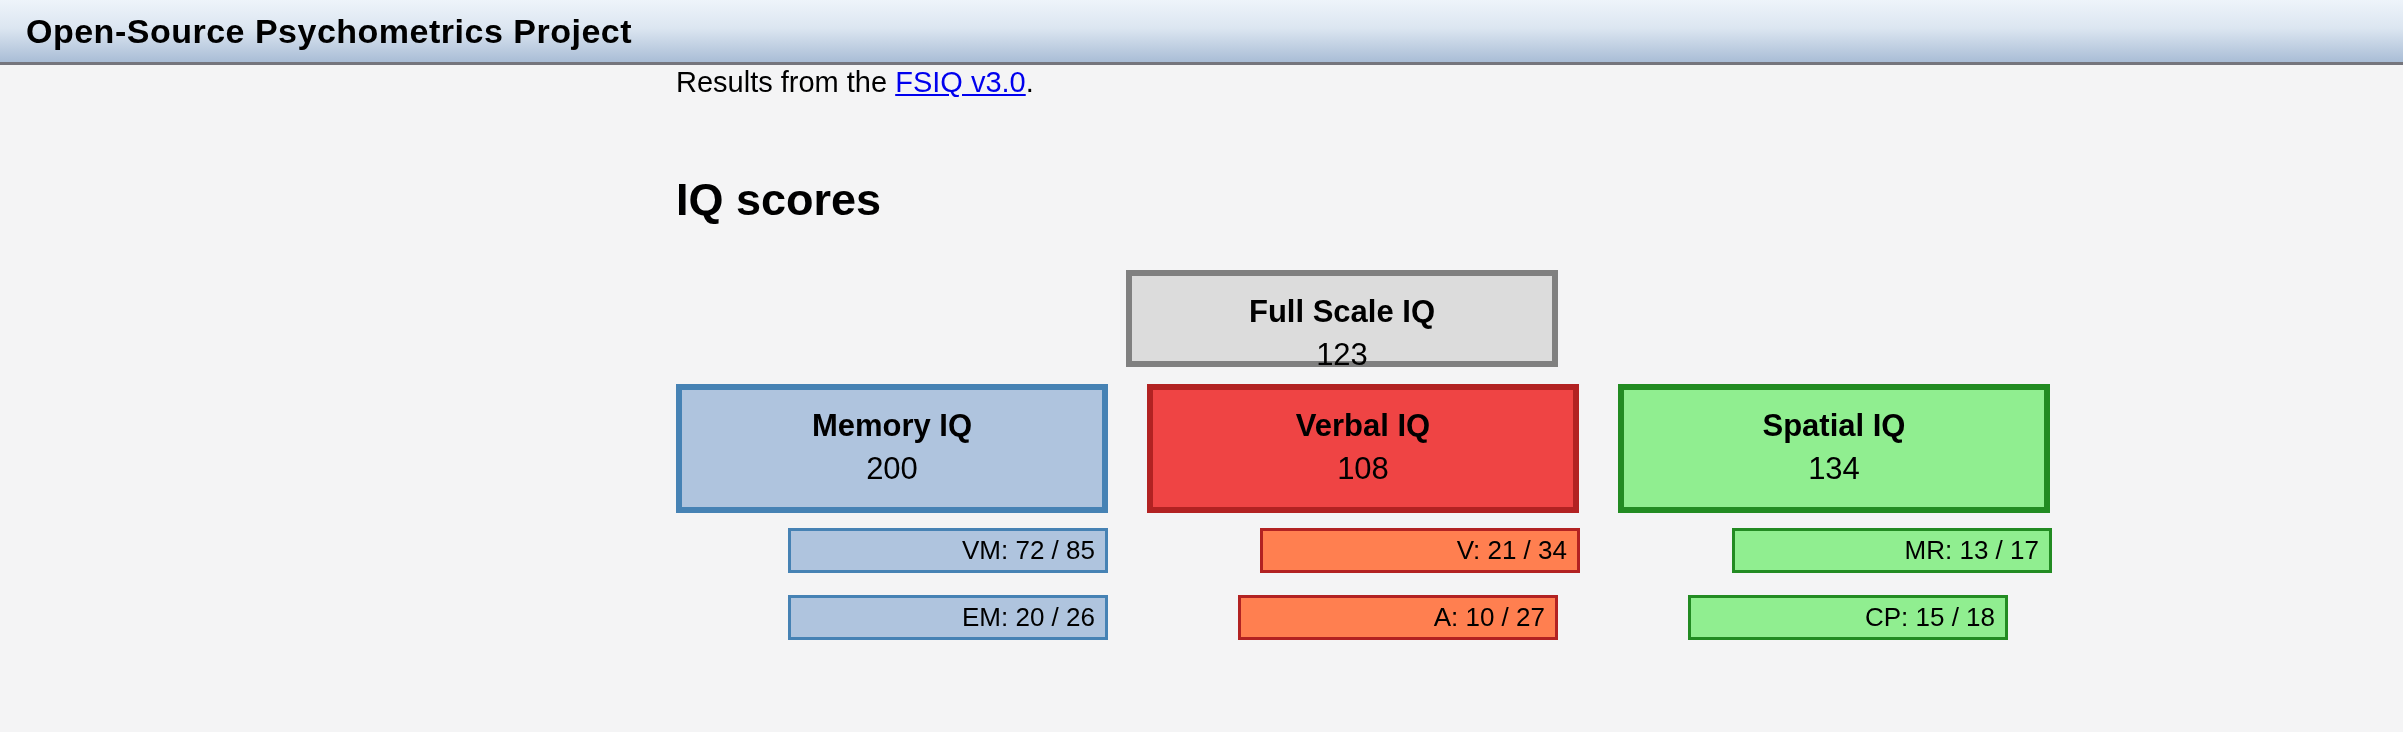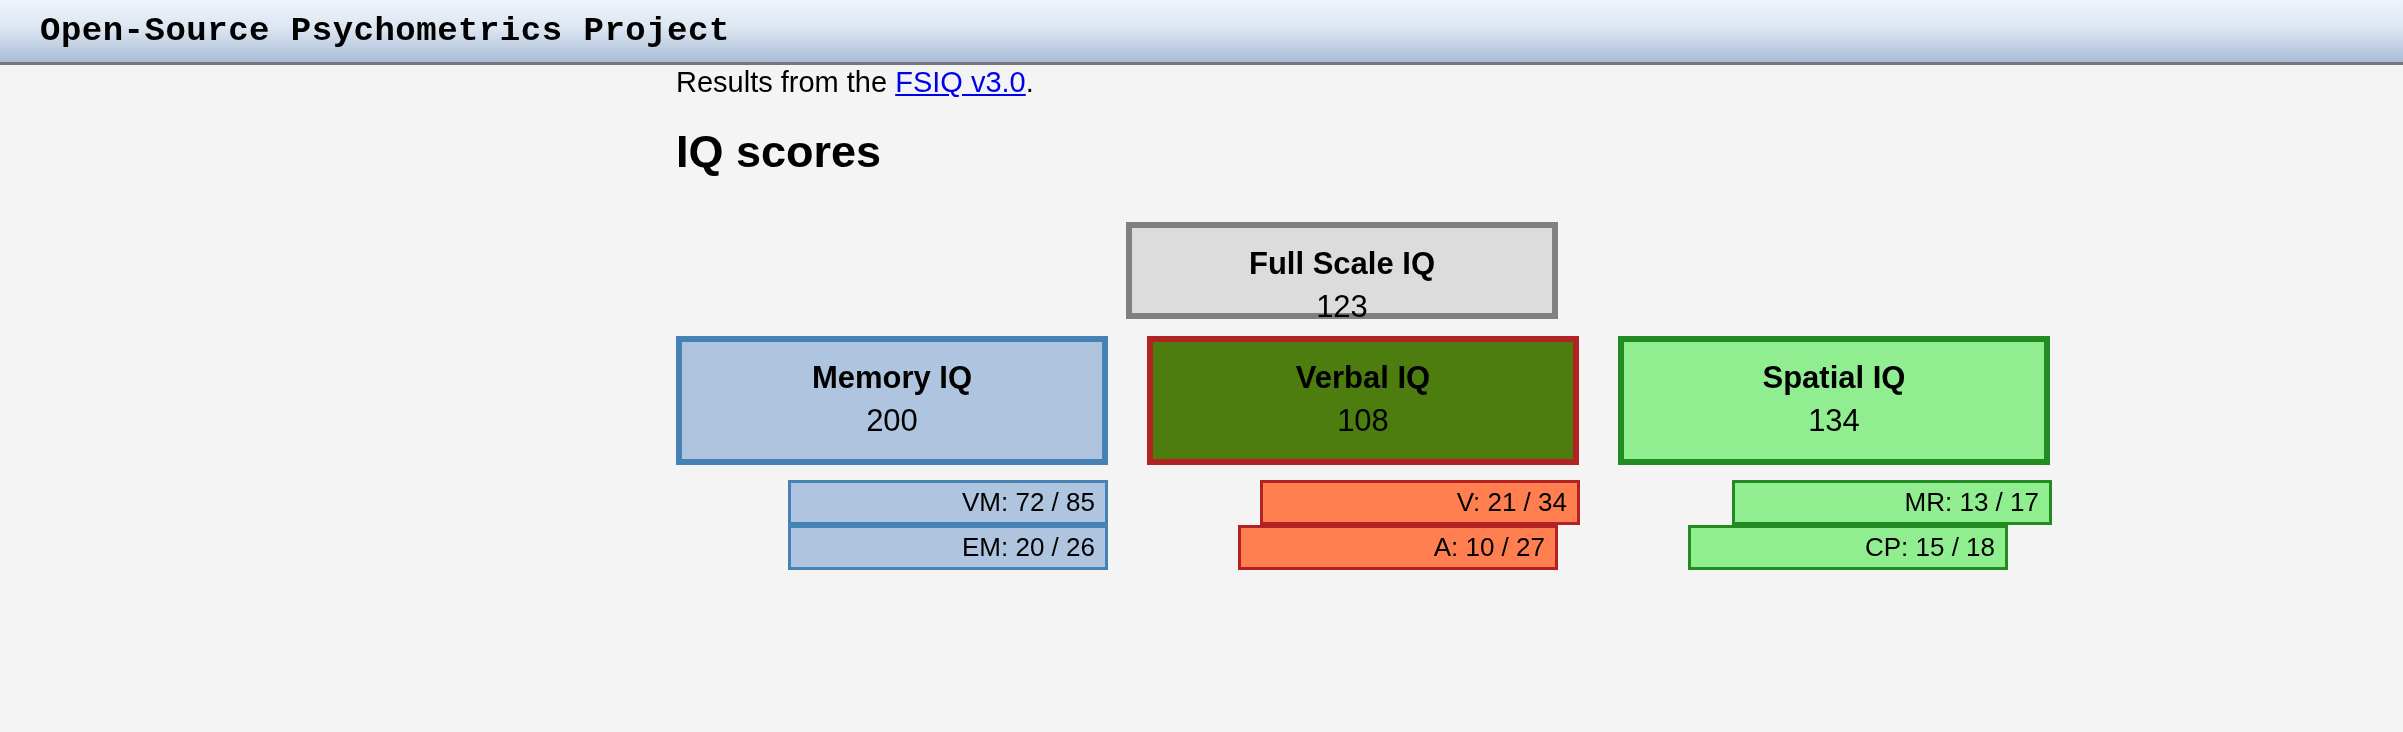--- a/index.html
+++ b/index.html
@@ -18,55 +18,54 @@
   .app-header {
     height: 65px;
     background: linear-gradient(to bottom, #eef4fa 0%, #dce6f1 45%, #a9bdd6 100%);
     border-bottom: 3px solid #75757d;
     display: flex;
     align-items: center;
   }
   .app-title {
     font-size: 34px;
     font-weight: bold;
-    padding-left: 40px;
+    padding-left: 26px;
     letter-spacing: 0.5px;
-    font-family: Liberation Mono, monospace;
   }
 
   
   .content { margin-left: 676px; }
 
   .intro {
     font-size: 29px;
     line-height: 34px;
   }
   .intro a {
     color: #0000ee;
     text-decoration: underline;
     cursor: pointer;
   }
 
   h1.page-title {
-    margin-top: 27px;
+    margin-top: 75px;
     font-size: 45px;
     line-height: 52px;
     font-weight: bold;
   }
 
   
   .score-diagram { margin-top: 44px; width: 1332px; }
   .row {
     display: grid;
     grid-template-columns: 432px 432px 432px;
     column-gap: 18px;
   }
   .row-full   { margin-bottom: 17px; }
   .row-big    { margin-bottom: 15px; gap: 39px; }
-  .row-sub1   { margin-bottom: 0; gap: 40px; }
+  .row-sub1   { margin-bottom: 22px; gap: 40px; }
 
   .box {
     border-style: solid;
     text-align: center;
   }
   .box-large {
     border-width: 6px;
     padding-top: 14px;
   }
   .box-full  { height: 97px; }
@@ -114,21 +113,21 @@
         <div class="box-score">123</div>
       </div>
       <div></div>
     </div>
 
     <div class="row row-big">
       <div class="box box-large box-big" style="background-color: rgb(175, 196, 222); border-color: rgb(70, 130, 180);">
         <div class="box-label">Memory IQ</div>
         <div class="box-score">200</div>
       </div>
-      <div class="box box-large box-big" style="background-color: #4d7c0f; border-color: rgb(178, 34, 34);">
+      <div class="box box-large box-big" style="background-color: #ef4444; border-color: rgb(178, 34, 34);">
         <div class="box-label">Verbal IQ</div>
         <div class="box-score">108</div>
       </div>
       <div class="box box-large box-big" style="background-color: rgb(144, 238, 144); border-color: rgb(34, 139, 34);">
         <div class="box-label">Spatial IQ</div>
         <div class="box-score">134</div>
       </div>
     </div>
 
     <div class="row row-sub1">

